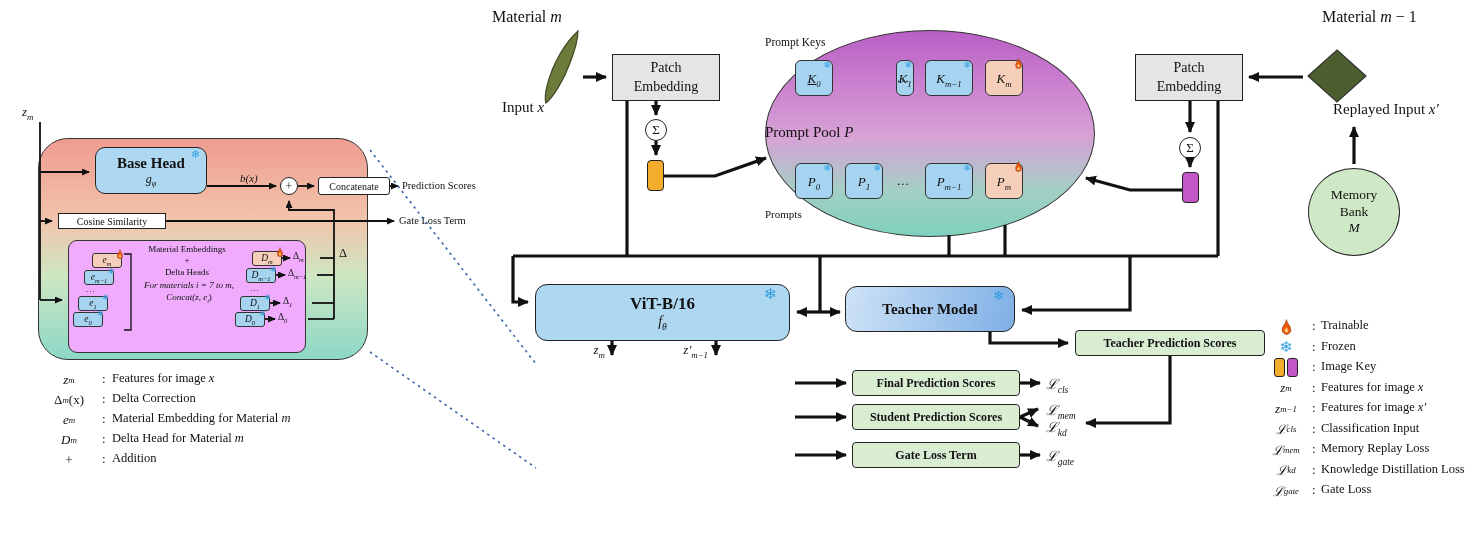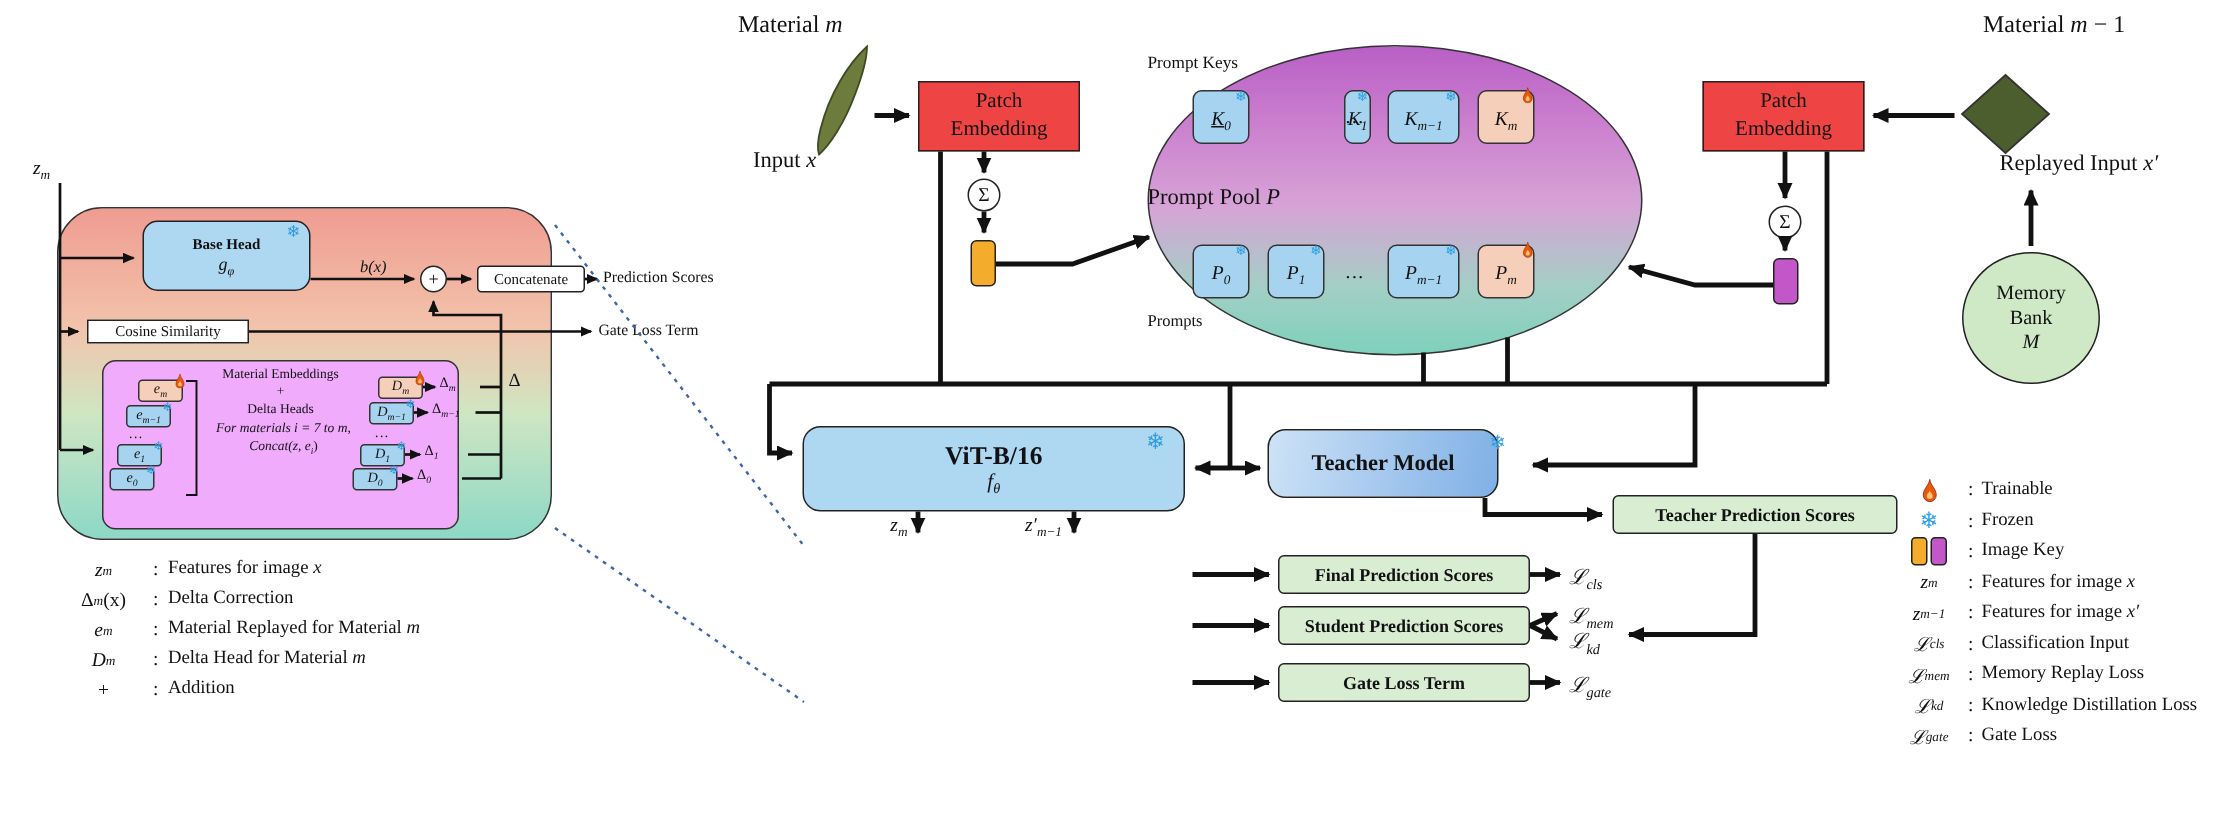--- a/index.html
+++ b/index.html
@@ -15,21 +15,21 @@
   .lt{stroke:#111;stroke-width:1.8;fill:none}
   .lb{stroke:#111;stroke-width:1.3;fill:none}
   .dotted{stroke:#3b66a8;stroke-width:1.6;fill:none;stroke-dasharray:2.5 4}
   
   .left-panel-bg{left:38px;top:138px;width:330px;height:222px;border:1.6px solid #333;border-radius:30px;
     background:linear-gradient(180deg,#ef9c91 0%,#f2c3ab 36%,#cfe6c2 62%,#8cd8c6 100%)}
   .inner-panel{left:68px;top:240px;width:238px;height:113px;border:1.1px solid #333;border-radius:9px;background:#f0abfc;z-index:1}
   .inner-title{font-size:9px;line-height:1.25;text-align:center;padding-top:3px}
   .lp-zm{left:22px;top:104px;font-size:13px;z-index:2}
   .base-head{left:95px;top:147px;width:112px;height:47px;background:#aed7f2;border:1.4px solid #222;border-radius:10px;z-index:2}
-  .bh-name{font-size:10px;font-weight:bold}
+  .bh-name{font-size:15px;font-weight:bold}
   .bh-g{font-size:12px}
   .bx-label{left:240px;top:172px;font-size:11px;z-index:2}
   .plus-circle{left:280px;top:177px;width:18px;height:18px;border:1.5px solid #222;border-radius:50%;background:#fff;font-size:12px;z-index:2}
   .concat{left:318px;top:177px;width:72px;height:18px;border:1.2px solid #222;background:#fff;font-size:10px;border-radius:3px;z-index:2}
   .cossim{left:58px;top:213px;width:108px;height:16px;border:1.2px solid #222;background:#fff;font-size:10px;z-index:2}
   .small-out{position:absolute;font-size:10.5px;z-index:2}
   .pred-scores{left:402px;top:180px}
   .gate-out{left:399px;top:215px}
   .delta-big{left:339px;top:246px;font-size:12.5px;z-index:2}
   .for-text{left:134px;top:279px;width:110px;font-size:9px;text-align:center;line-height:1.35;z-index:2}
@@ -47,40 +47,40 @@
   .pbox .icon-flame{position:absolute;top:-4px;right:-1px;width:9px;height:11px}
   .pbox.sm .icon-flame{width:8px;height:10px;top:-5px;right:-3px}
   .row-dots{position:absolute;font-size:13px;letter-spacing:1px;z-index:3}
   .row-dots.sm{font-size:9px}
   
   .mat-label{font-size:16px;z-index:2}
   .material-m{left:492px;top:8px}
   .input-x{left:502px;top:99px;font-size:15px}
   .material-m1{left:1322px;top:8px}
   .replayed{left:1333px;top:101px;font-size:15px;z-index:2}
-  .pe{width:108px;height:47px;background:#ef4444;border:1.6px solid #222;font-size:14px;line-height:1.3;z-index:2}
+  .pe{width:108px;height:47px;background:#e5e5e5;border:1.6px solid #222;font-size:14px;line-height:1.3;z-index:2}
   .pe1{left:612px;top:54px}
   .pe2{left:1135px;top:54px}
   .sigma{width:22px;height:22px;border:1.4px solid #222;border-radius:50%;background:#fff;font-size:13px;z-index:2}
   .sigma1{left:645px;top:119px}
   .sigma2{left:1179px;top:137px}
   .key{position:absolute;width:17px;height:31px;border:1.5px solid #222;border-radius:4px;z-index:2}
   .key-orange{left:647px;top:160px;background:#f3ac2c}
   .key-magenta{left:1182px;top:172px;background:#c457c8}
   .ellipse-bg{left:765px;top:30px;width:330px;height:207px;border:1.6px solid #333;border-radius:50%;z-index:1;
     background:linear-gradient(180deg,#b95fc6 0%,#cd86d0 30%,#d7a3d6 52%,#a3cfc5 78%,#7ed1bc 100%)}
   .el-label{position:absolute;left:765px;width:330px;z-index:2}
   .prompt-keys-label{top:36px;font-size:11.5px}
   .pool-label{top:124px;font-size:15px}
   .prompts-label{top:208px;font-size:11px}
   .membank{left:1308px;top:168px;width:92px;height:88px;border:1.6px solid #222;border-radius:50%;background:#cfe9c6;font-size:13.5px;line-height:1.25;z-index:2}
   .vit{left:535px;top:284px;width:255px;height:57px;background:#aed7f2;border:1.6px solid #222;border-radius:12px;z-index:2}
   .vit-name{font-size:17px;font-weight:bold;line-height:1.1}
   .vit-f{font-size:14px}
-  .teacher{left:845px;top:286px;width:154px;height:46px;border:1.6px solid #222;border-radius:12px;background:linear-gradient(100deg,#cde2f6 0%,#7fb0e6 100%);font-size:15px;font-weight:bold;z-index:2}
+  .teacher{left:845px;top:286px;width:170px;height:46px;border:1.6px solid #222;border-radius:12px;background:linear-gradient(100deg,#cde2f6 0%,#7fb0e6 100%);font-size:15px;font-weight:bold;z-index:2}
   .cliff{left:535px;top:360px;width:260px;height:112px;border:1.6px solid #222;border-radius:24px;font-size:19px;font-weight:bold;z-index:2;
     background:linear-gradient(180deg,#ee9a90 0%,#f2c3ab 38%,#cbe5c2 62%,#8ad7c5 100%)}
   .zm-out{left:575px;top:342px;width:30px;text-align:right;font-size:13px;z-index:2}
   .zpm1-out{left:660px;top:342px;width:48px;text-align:right;font-size:13px;z-index:2}
   .greenbox{background:#d9edd3;border:1.4px solid #222;border-radius:4px;font-size:12px;font-weight:bold;z-index:2}
   .fps{left:852px;top:370px;width:168px;height:26px}
   .sps{left:852px;top:404px;width:168px;height:26px}
   .glt{left:852px;top:442px;width:168px;height:26px}
   .tps{left:1075px;top:330px;width:190px;height:26px}
   .loss{position:absolute;font-size:14px;z-index:2}
@@ -356,21 +356,21 @@
       <sub class="t-sub">m</sub>
       <span class="t-pre">(x)</span>
     </div>
     <div class="leg-colon" style="left: 102px; top: 391px;">:</div>
     <div class="leg-desc" style="left: 112px; top: 391px;"><span class="t-pre">Delta Correction</span></div>
     <div class="leg-term" style="left: 40px; top: 411px; width: 58px;">
       <span class="t-it">e</span>
       <sub class="t-sub">m</sub>
     </div>
     <div class="leg-colon" style="left: 102px; top: 411px;">:</div>
-    <div class="leg-desc" style="left: 112px; top: 411px;"><span class="t-pre">Material Replayed for Material </span><span class="t-it">m</span></div>
+    <div class="leg-desc" style="left: 112px; top: 411px;"><span class="t-pre">Material Embedding for Material </span><span class="t-it">m</span></div>
     <div class="leg-term" style="left: 40px; top: 431px; width: 58px;">
       <span class="t-it">D</span>
       <sub class="t-sub">m</sub>
     </div>
     <div class="leg-colon" style="left: 102px; top: 431px;">:</div>
     <div class="leg-desc" style="left: 112px; top: 431px;"><span class="t-pre">Delta Head for Material </span><span class="t-it">m</span></div>
     <div class="leg-term" style="left: 40px; top: 451px; width: 58px;">
       <span class="t-pre">+</span>
     </div>
     <div class="leg-colon" style="left: 102px; top: 451px;">:</div>

